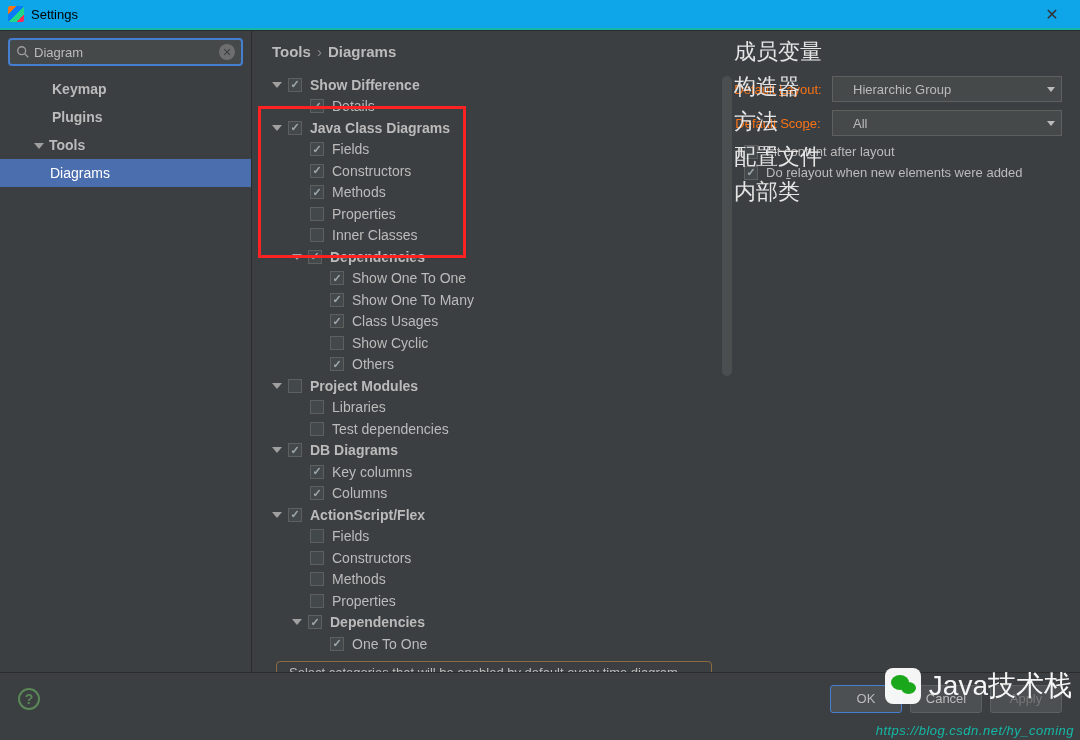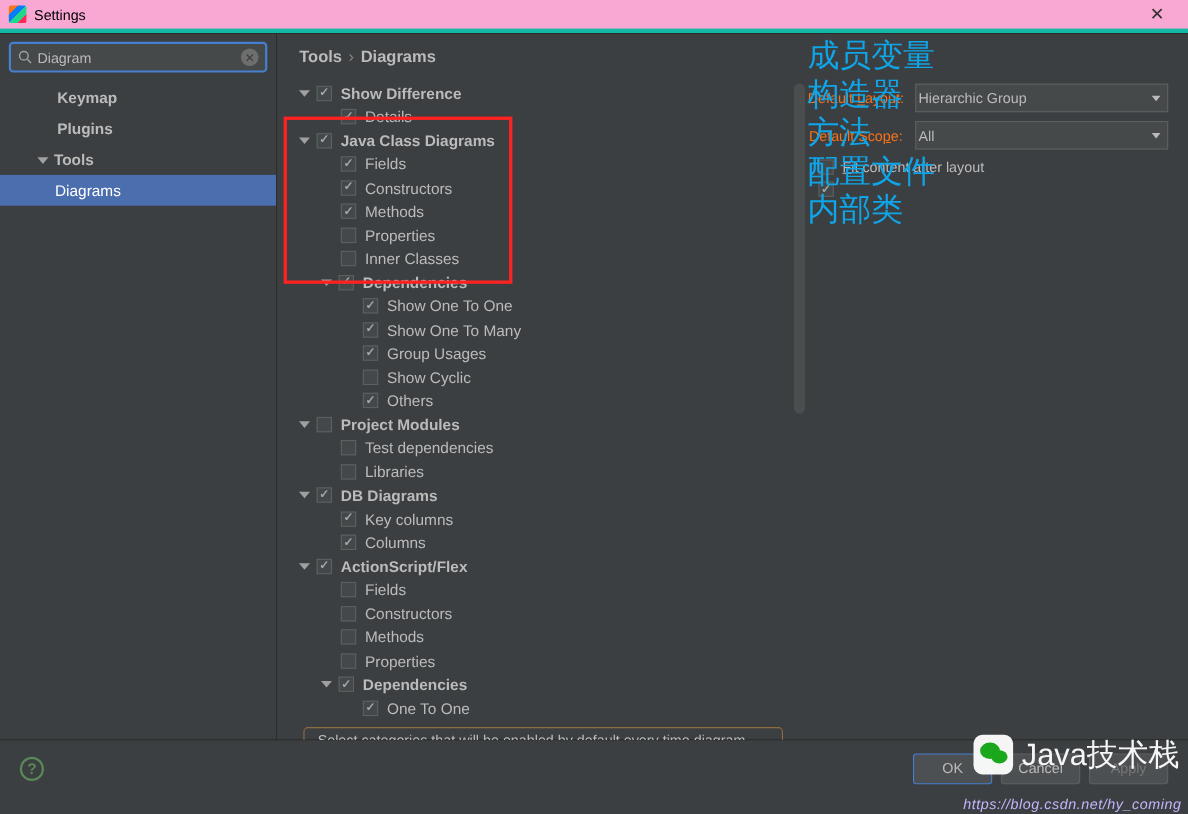--- a/index.html
+++ b/index.html
@@ -1,18 +1,18 @@
 <!DOCTYPE html>
 <html><head>
 <meta charset="utf-8">
 <style>
   * { box-sizing: border-box; margin: 0; padding: 0; font-family: "Segoe UI", Arial, sans-serif; }
   html, body { width: 1080px; height: 740px; overflow: hidden; background: #3c3f41; color: #bbbbbb; font-size: 13px; }
   
-  .titlebar { height: 30px; background: #f9a8d4; display: flex; align-items: center; padding: 0 8px; color: #000; border-bottom: 4px solid #14b8a6; }
+  .titlebar { height: 30px; background: #0ea5e9; display: flex; align-items: center; padding: 0 8px; color: #000; border-bottom: 2px solid #14b8a6; }
   .titlebar-icon { width: 16px; height: 16px; margin-right: 7px; background: linear-gradient(135deg, #f97516 25%, #087cfa 25%, #087cfa 50%, #21d789 50%, #21d789 75%, #fe2857 75%); border-radius: 2px; }
   .titlebar-title { flex: 1; font-size: 13px; }
   .titlebar-close { width: 40px; text-align: center; font-size: 16px; cursor: pointer; color: #333; }
   
   .window-body { display: flex; height: 642px; background: #3c3f41; border-top: 1px solid #2b2b2b; }
   
   .sidebar { width: 252px; background: #3c3f41; border-right: 1px solid #2b2b2b; display: flex; flex-direction: column; }
   .search-wrap { padding: 7px 8px; }
   .search-box { display: flex; align-items: center; background: #45494a; border: 2px solid #467fcf; border-radius: 4px; padding: 2px 6px; height: 28px; }
   .search-icon { width: 14px; height: 14px; margin-right: 4px; }
@@ -40,48 +40,48 @@
   .chk { width: 14px; height: 14px; border: 1px solid #5e6060; background: #43494a; margin-right: 8px; display: inline-flex; align-items: center; justify-content: center; cursor: pointer; flex-shrink: 0; }
   .chk.checked::after { content: "✓"; color: #a0a7ac; font-size: 11px; font-weight: bold; line-height: 1; }
   .tree-label { color: #bbbbbb; }
   .tree-label.bold { font-weight: bold; }
   .indent0 { padding-left: 6px; }
   .indent1 { padding-left: 26px; }
   .indent2 { padding-left: 46px; }
   
   .redbox { position: absolute; border: 3px solid #ff2222; pointer-events: none; left: 6px; top: 36px; width: 208px; height: 152px; }
   
-  .annotations { position: absolute; left: 482px; top: 3px; font-size: 29px; color: #0ea5e9; line-height: 35px; font-family: "Microsoft YaHei", sans-serif; pointer-events: none; }
+  .annotations { position: absolute; left: 482px; top: 3px; font-size: 22px; color: #e5e5e5; line-height: 35px; font-family: "Microsoft YaHei", sans-serif; pointer-events: none; }
   .annotations div { white-space: nowrap; }
   
   .options-pane { flex: 1; padding: 6px 18px 0 0; }
   .opt-row { display: flex; align-items: center; margin-bottom: 8px; }
   .opt-label { width: 100px; text-align: center; padding-right: 8px; color: #f97316; }
   .opt-label .mn { text-decoration: underline; }
-  .select { flex: 1; background: #45494a; border: 1px solid #5e6060; height: 26px; display: flex; align-items: center; padding: 0 2px; position: relative; cursor: pointer; color: #bbbbbb; }
+  .select { flex: 1; background: #45494a; border: 1px solid #5e6060; height: 26px; display: flex; align-items: center; padding: 0 20px; position: relative; cursor: pointer; color: #bbbbbb; }
   .select-arrow { position: absolute; right: 6px; width: 0; height: 0; border-left: 4px solid transparent; border-right: 4px solid transparent; border-top: 5px solid #bbbbbb; }
   .chk-row { display: flex; align-items: center; margin: 6px 0 6px 12px; cursor: pointer; }
   .chk-row .mn { text-decoration: underline; }
   
   .scrollbar { position: absolute; right: 0; top: 6px; width: 10px; height: 300px; background: rgba(255,255,255,0.08); border-radius: 5px; }
   
   .hint-bar { border: 1px solid #8c6d3f; border-radius: 4px; color: #bbbbbb; font-size: 13px; padding: 3px 12px; margin: 6px 20px 0 12px; width: fit-content; max-width: 490px; }
   
   .footer { height: 52px; border-top: 1px solid #2b2b2b; display: flex; align-items: center; padding: 0 18px; background: #3c3f41; position: relative; }
   .help-icon { width: 22px; height: 22px; border: 2px solid #598756; border-radius: 50%; display: flex; align-items: center; justify-content: center; color: #598756; font-weight: bold; font-size: 14px; cursor: pointer; }
   .footer-buttons { margin-left: auto; display: flex; gap: 8px; justify-content: center; }
   .btn { min-width: 72px; height: 28px; background: #4c5052; border: 1px solid #5e6060; color: #bbbbbb; display: flex; align-items: center; justify-content: center; cursor: pointer; border-radius: 3px; font-size: 13px; }
   .btn.primary { border: 1px solid #467fcf; }
   .btn.disabled { color: #777; cursor: default; }
   
   .watermark { position: absolute; right: 8px; bottom: 35px; display: flex; align-items: center; gap: 8px; color: #fff; font-family: "Microsoft YaHei", sans-serif; font-size: 28px; pointer-events: none; opacity: 0.95; }
   .wechat-icon { width: 36px; height: 36px; background: #fff; border-radius: 8px; position: relative; }
   .wechat-icon::before { content: ""; position: absolute; width: 18px; height: 15px; background: #1aad19; border-radius: 50%; top: 7px; left: 6px; }
   .wechat-icon::after { content: ""; position: absolute; width: 15px; height: 12px; background: #1aad19; border-radius: 50%; top: 14px; left: 16px; }
-  .watermark-url { position: absolute; right: 6px; bottom: 2px; color: #c4b5fd; font-size: 13px; font-style: italic; letter-spacing: 0.5px; pointer-events: none; }
+  .watermark-url { position: absolute; right: 6px; bottom: 2px; color: #14b8a6; font-size: 13px; font-style: italic; letter-spacing: 0.5px; pointer-events: none; }
 </style>
 </head>
 <body>
 
 <div class="titlebar">
   <div class="titlebar-icon"></div>
   <div class="titlebar-title">Settings</div>
   <div class="titlebar-close">✕</div>
 </div>
 
@@ -169,47 +169,47 @@
             <span class="tree-label">Show One To One</span>
           </div>
         <div class="tree-row indent2">
             <span class="expander-spacer"></span>
             <span class="chk checked"></span>
             <span class="tree-label">Show One To Many</span>
           </div>
         <div class="tree-row indent2">
             <span class="expander-spacer"></span>
             <span class="chk checked"></span>
-            <span class="tree-label">Group Usages</span>
+            <span class="tree-label">Class Usages</span>
           </div>
         <div class="tree-row indent2">
             <span class="expander-spacer"></span>
             <span class="chk"></span>
             <span class="tree-label">Show Cyclic</span>
           </div>
         <div class="tree-row indent2">
             <span class="expander-spacer"></span>
             <span class="chk checked"></span>
             <span class="tree-label">Others</span>
           </div>
 
         <div class="tree-row indent0">
             <span class="expander"></span>
             <span class="chk"></span>
             <span class="tree-label bold">Project Modules</span>
           </div>
         <div class="tree-row indent1">
             <span class="expander-spacer"></span>
             <span class="chk"></span>
+            <span class="tree-label">Libraries</span>
+          </div>
+        <div class="tree-row indent1">
+            <span class="expander-spacer"></span>
+            <span class="chk"></span>
             <span class="tree-label">Test dependencies</span>
-          </div>
-        <div class="tree-row indent1">
-            <span class="expander-spacer"></span>
-            <span class="chk"></span>
-            <span class="tree-label">Libraries</span>
           </div>
 
         <div class="tree-row indent0">
             <span class="expander"></span>
             <span class="chk checked"></span>
             <span class="tree-label bold">DB Diagrams</span>
           </div>
         <div class="tree-row indent1">
             <span class="expander-spacer"></span>
             <span class="chk checked"></span>
@@ -276,20 +276,21 @@
               <span>All</span>
               <span class="select-arrow"></span>
             </div>
         </div>
         <div class="chk-row">
             <span class="chk"></span>
             <span><span class="mn">F</span><span>it content after layout</span></span>
           </div>
         <div class="chk-row">
             <span class="chk checked"></span>
+            <span><span>Do </span><span class="mn">r</span><span>elayout when new elements were added</span></span>
           </div>
       </div>
     </div>
 
     <div class="annotations">
       <div>成员变量</div>
       <div>构造器</div>
       <div>方法</div>
       <div>配置文件</div>
       <div>内部类</div>

